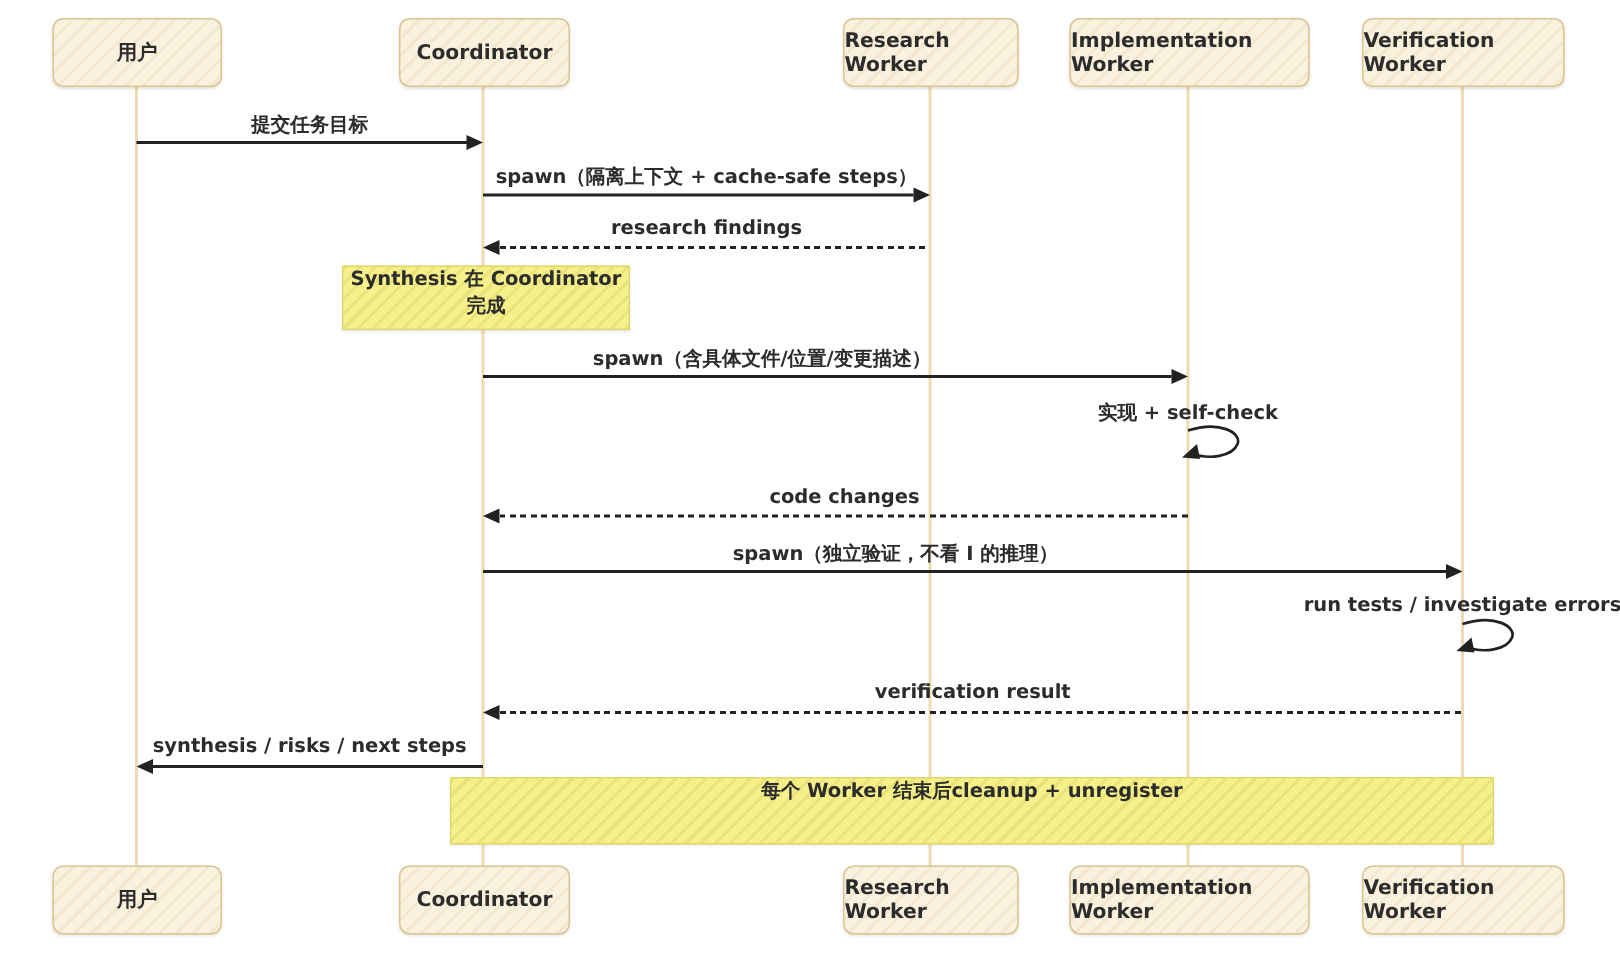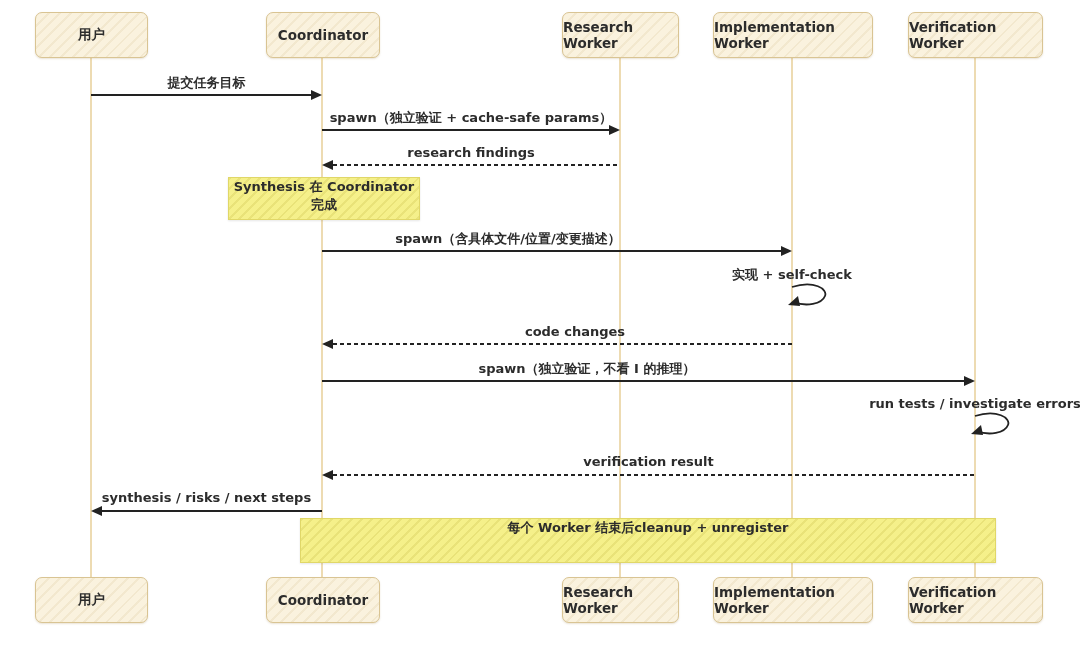--- a/index.html
+++ b/index.html
@@ -56,21 +56,21 @@
       <span>Implementation Worker</span>
     </div>
   <div class="actor top" style="left:908px;width:133px">
       <span>Verification Worker</span>
     </div>
 
   <div class="mlabel" style="left:91px;width:231px;top:74px">提交任务目标</div>
   <div class="mline" style="left:91px;top:94px;width:221px"></div>
   <div class="ah right" style="left:311px;top:90px"></div>
 
-  <div class="mlabel" style="left:322px;width:298px;top:109px">spawn（独立验证 + cache-safe params）</div>
+  <div class="mlabel" style="left:322px;width:298px;top:109px">spawn（隔离上下文 + cache-safe steps）</div>
   <div class="mline" style="left:322px;top:129px;width:287px"></div>
   <div class="ah right" style="left:609px;top:125px"></div>
 
   <div class="mlabel" style="left:322px;width:298px;top:145px">research findings</div>
   <div class="mline dashed" style="left:333px;top:164px;width:287px"></div>
   <div class="ah left" style="left:322px;top:160px"></div>
 
   <div class="note" style="left:228px;top:177px;width:190px;height:41px">
     <div>Synthesis 在 Coordinator 完成</div>
   </div>
@@ -78,25 +78,25 @@
   <div class="mlabel" style="left:322px;width:372px;top:230px">spawn（含具体文件/位置/变更描述）</div>
   <div class="mline" style="left:322px;top:250px;width:459px"></div>
   <div class="ah right" style="left:781px;top:246px"></div>
 
   <div class="mlabel" style="left:692px;width:200px;top:266px">实现 + self-check</div>
   <svg class="selfloop" style="left:780px;top:283px" width="48" height="26" viewBox="0 0 48 26">
     <path d="M12 4 C34 -3 48 6 45 13 C42 21 26 24 14 19" fill="none" stroke="#222222" stroke-width="1.8"></path>
     <polygon points="8,22 18,13 20,23" fill="#222222"></polygon>
   </svg>
 
-  <div class="mlabel" style="left:340px;width:470px;top:324px">code changes</div>
+  <div class="mlabel" style="left:328px;width:470px;top:324px">code changes</div>
   <div class="mline dashed" style="left:333px;top:343px;width:459px"></div>
   <div class="ah left" style="left:322px;top:339px"></div>
 
-  <div class="mlabel" style="left:314px;width:546px;top:360px">spawn（独立验证，不看 I 的推理）</div>
+  <div class="mlabel" style="left:324px;width:546px;top:360px">spawn（独立验证，不看 I 的推理）</div>
   <div class="mline" style="left:322px;top:380px;width:642px"></div>
   <div class="ah right" style="left:964px;top:376px"></div>
 
   <div class="mlabel" style="left:845px;width:260px;top:396px">run tests / investigate errors</div>
   <svg class="selfloop" style="left:963px;top:412px" width="48" height="26" viewBox="0 0 48 26">
     <path d="M12 4 C34 -3 48 6 45 13 C42 21 26 24 14 19" fill="none" stroke="#222222" stroke-width="1.8"></path>
     <polygon points="8,22 18,13 20,23" fill="#222222"></polygon>
   </svg>
 
   <div class="mlabel" style="left:322px;width:653px;top:454px">verification result</div>

